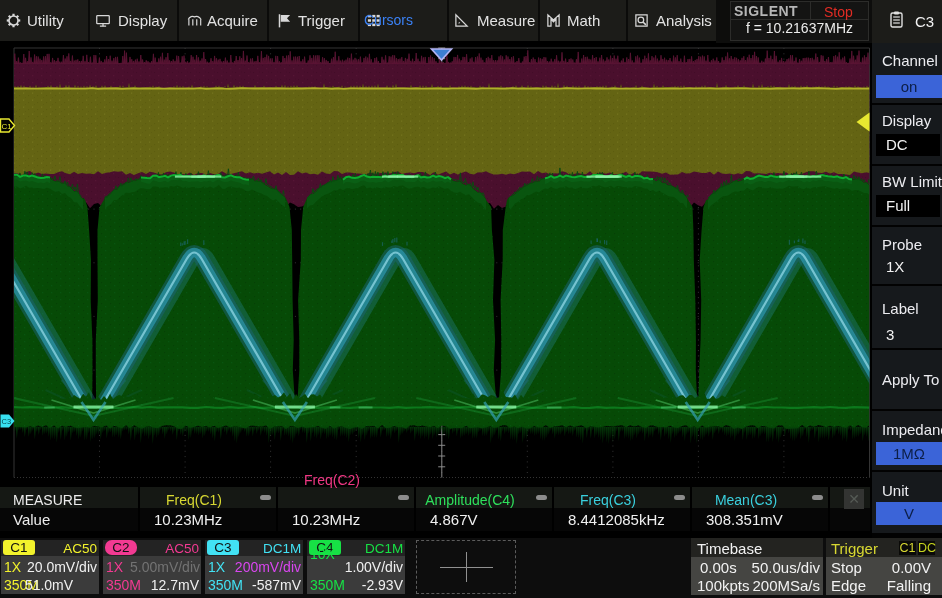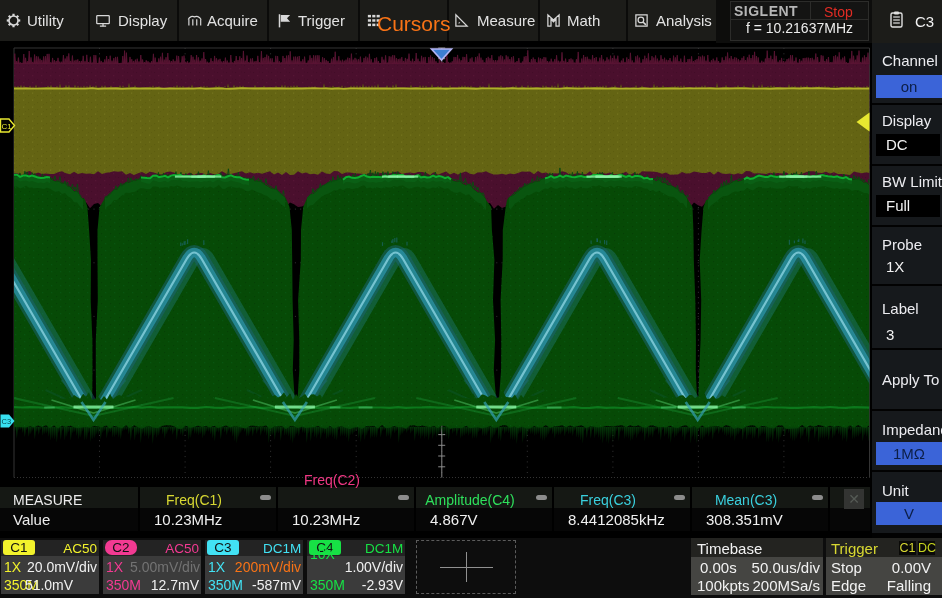--- a/index.html
+++ b/index.html
@@ -48,21 +48,21 @@
     <rect x="3" y="3" width="5" height="4" fill="#d8d8d8"></rect>
     <rect x="3" y="10" width="5" height="4" fill="#d8d8d8"></rect>
     <rect x="3" y="17" width="5" height="4" fill="#d8d8d8"></rect>
     <rect x="10" y="3" width="5" height="4" fill="#d8d8d8"></rect>
     <rect x="10" y="10" width="5" height="4" fill="#d8d8d8"></rect>
     <rect x="10" y="17" width="5" height="4" fill="#d8d8d8"></rect>
     <rect x="17" y="3" width="5" height="4" fill="#d8d8d8"></rect>
     <rect x="17" y="10" width="5" height="4" fill="#d8d8d8"></rect>
     <rect x="17" y="17" width="5" height="4" fill="#d8d8d8"></rect>
   </svg>
-<div class="abs" style="left:377px;top:12px;font-size:21px;color:#f97316">Cursors</div>
+<div class="abs" style="left:364px;top:12px;font-size:14px;color:#3b82f6">Cursors</div>
 <svg class="abs" style="left:454px;top:13px" width="15" height="15" viewBox="0 0 24 24">
     <path d="M3 21 V3 L21 21 Z" fill="none" stroke="#d8d8d8" stroke-width="2"></path>
     <path d="M7 17 l3 -1 -2 -2 Z" fill="#d8d8d8"></path>
   </svg>
 <div class="abs" style="left:477px;top:12px;font-size:15px;color:#e2e2e2">Measure</div>
 <svg class="abs" style="left:546px;top:13px" width="15" height="15" viewBox="0 0 24 24">
     <path d="M3 21 V3 L12 11 21 3 V21 L16 21 16 10 12 14 8 10 8 21 Z" fill="none" stroke="#d8d8d8" stroke-width="2"></path>
   </svg>
 <div class="abs" style="left:567px;top:12px;font-size:15px;color:#e2e2e2">Math</div>
 <svg class="abs" style="left:634px;top:13px" width="15" height="15" viewBox="0 0 24 24">
@@ -363,21 +363,21 @@
 <div class="abs" style="left:161px;top:541px;width:38px;text-align:right;font-size:13.5px;color:#f23a92">AC50</div>
 <div class="abs" style="left:106px;top:559px;font-size:14px;color:#f23a92">1X</div>
 <div class="abs" style="left:117px;top:559px;width:96px;text-align:center;font-size:14px;color:#737373">5.00mV/div</div>
 <div class="abs" style="left:106px;top:577px;font-size:14px;color:#f23a92">350M</div>
 <div class="abs" style="left:103px;top:577px;width:96px;text-align:right;font-size:14px;color:#f0f0f0">12.7mV</div>
 <div class="abs" style="left:205px;top:540px;width:98px;height:16px;background:#232323"></div>
 <div class="abs" style="left:205px;top:556px;width:98px;height:38px;background:#3b3b3b"></div>
 <div class="abs" style="left:207px;top:540px;width:32px;height:15px;background:#42e2f4;border-radius:3px;color:#111;font-size:13.5px;text-align:center;line-height:15px">C3</div>
 <div class="abs" style="left:263px;top:541px;width:38px;text-align:right;font-size:13.5px;color:#42e2f4">DC1M</div>
 <div class="abs" style="left:208px;top:559px;font-size:14px;color:#42e2f4">1X</div>
-<div class="abs" style="left:205px;top:559px;width:96px;text-align:right;font-size:14px;color:#f97316">200mV/div</div>
+<div class="abs" style="left:205px;top:559px;width:96px;text-align:right;font-size:14px;color:#d946ef">200mV/div</div>
 <div class="abs" style="left:208px;top:577px;font-size:14px;color:#42e2f4">350M</div>
 <div class="abs" style="left:205px;top:577px;width:96px;text-align:right;font-size:14px;color:#f0f0f0">-587mV</div>
 <div class="abs" style="left:307px;top:540px;width:98px;height:16px;background:#232323"></div>
 <div class="abs" style="left:307px;top:556px;width:98px;height:38px;background:#3b3b3b"></div>
 <div class="abs" style="left:309px;top:540px;width:32px;height:15px;background:#17e145;border-radius:3px;color:#111;font-size:13.5px;text-align:center;line-height:15px">C4</div>
 <div class="abs" style="left:365px;top:541px;width:38px;text-align:right;font-size:13.5px;color:#17e145">DC1M</div>
 <div class="abs" style="left:310px;top:546px;font-size:14px;color:#17e145">10X</div>
 <div class="abs" style="left:307px;top:559px;width:96px;text-align:right;font-size:14px;color:#f0f0f0">1.00V/div</div>
 <div class="abs" style="left:310px;top:577px;font-size:14px;color:#17e145">350M</div>
 <div class="abs" style="left:307px;top:577px;width:96px;text-align:right;font-size:14px;color:#f0f0f0">-2.93V</div>

